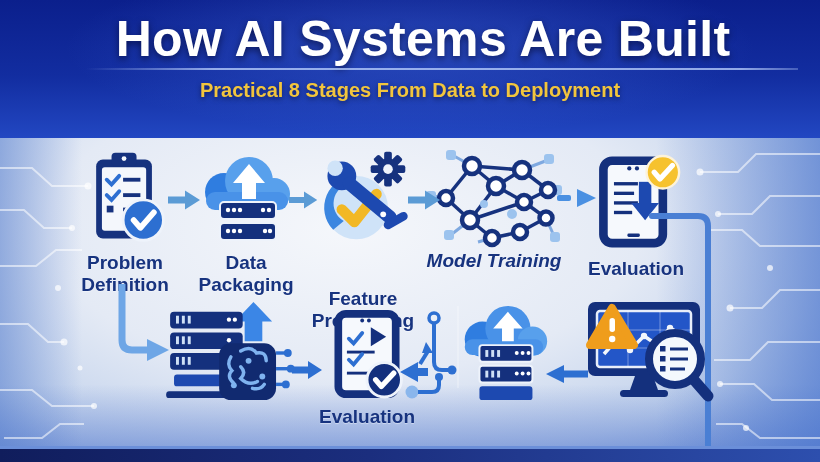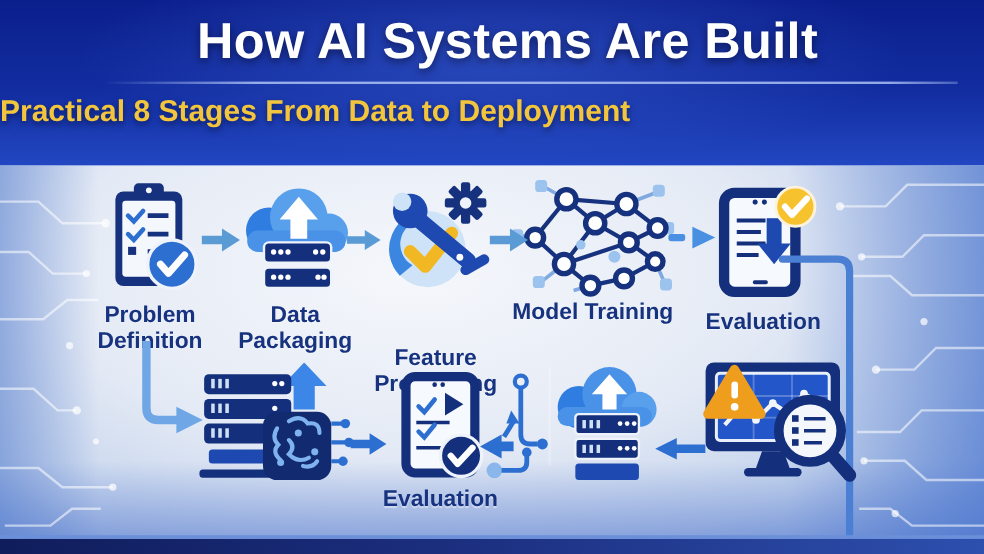--- a/index.html
+++ b/index.html
@@ -8,30 +8,30 @@
 
   
   .header {
     position:absolute; top:0; left:0; width:820px; height:138px;
     background:
       radial-gradient(ellipse 60% 90% at 50% 35%, rgba(70,110,225,0.45), rgba(70,110,225,0) 70%),
       linear-gradient(180deg, #0b1f8c 0%, #122da0 55%, #2247c2 100%);
   }
   .title {
     position:absolute; top:10px; left:0; width:100%;
-    text-align:center; color:#ffffff; font-size:42px; font-weight:bold;
+    text-align:center; color:#ffffff; font-size:50px; font-weight:bold;
     letter-spacing:0.3px; text-shadow:0 3px 7px rgba(0,0,25,0.55);padding-left:26px;
   }
   .title-divider {
     position:absolute; top:68px; left:86px; right:22px; height:2px;
     background:linear-gradient(to right, rgba(170,195,255,0), rgba(190,212,255,0.75) 18%, rgba(190,212,255,0.75) 92%, rgba(190,212,255,0.3));
   }
   .subtitle {
     position:absolute; top:79px; left:0; width:100%;
-    text-align:left; color:#f2c53d; font-size:25px; font-weight:bold;
+    text-align:center; color:#f2c53d; font-size:20px; font-weight:bold;
     text-shadow:0 2px 5px rgba(0,0,25,0.5);
   }
 
   
   .main {
     position:absolute; top:138px; left:0; width:820px; height:324px;
     background:
       linear-gradient(90deg,  rgba(84,124,205,0.55) 0%, rgba(84,124,205,0) 10%),
       linear-gradient(270deg, rgba(74,116,205,0.65) 0%, rgba(74,116,205,0) 20%),
       linear-gradient(0deg,   rgba(64,104,200,0.55) 0%, rgba(64,104,200,0) 24%),
@@ -164,21 +164,21 @@
           <circle cx="30" cy="29" r="15" fill="#1d49b0"></circle>
           <circle cx="23" cy="21" r="8" fill="#cfe3f8"></circle>
           <path d="M38 37 L80 72" stroke="#1d49b0" stroke-width="14" stroke-linecap="round"></path>
           <path d="M78 80 l16 -9" stroke="#1d49b0" stroke-width="9" stroke-linecap="round"></path>
           <circle cx="73" cy="69" r="3" fill="#ffffff"></circle>
         </g>
       </svg>
       <div class="label">Feature Processing</div>
     </div>
 
-    <div class="stage" style="left:424px; top:12px; width:140px;">
+    <div class="stage" style="left:424px; top:12px; width:140px;font-style:italic;">
       <svg class="icon" width="136" height="98" viewBox="0 0 136 98">
         <g stroke="#16327e" stroke-width="3.5">
           <line x1="20" y1="48" x2="46" y2="16"></line>
             <line x1="20" y1="48" x2="44" y2="70"></line>
           <line x1="46" y1="16" x2="70" y2="36"></line>
             <line x1="44" y1="70" x2="70" y2="36"></line>
           <line x1="44" y1="70" x2="66" y2="88"></line>
             <line x1="46" y1="16" x2="96" y2="20"></line>
           <line x1="70" y1="36" x2="96" y2="20"></line>
             <line x1="70" y1="36" x2="98" y2="52"></line>

